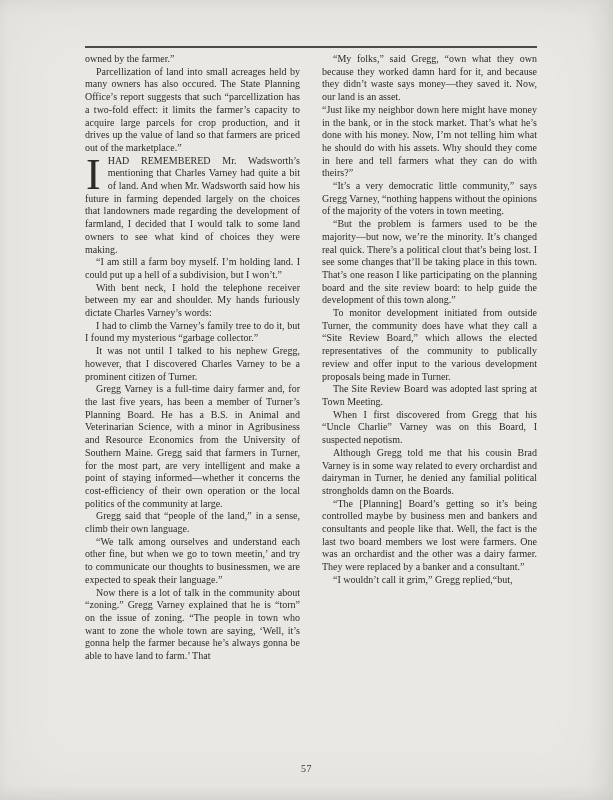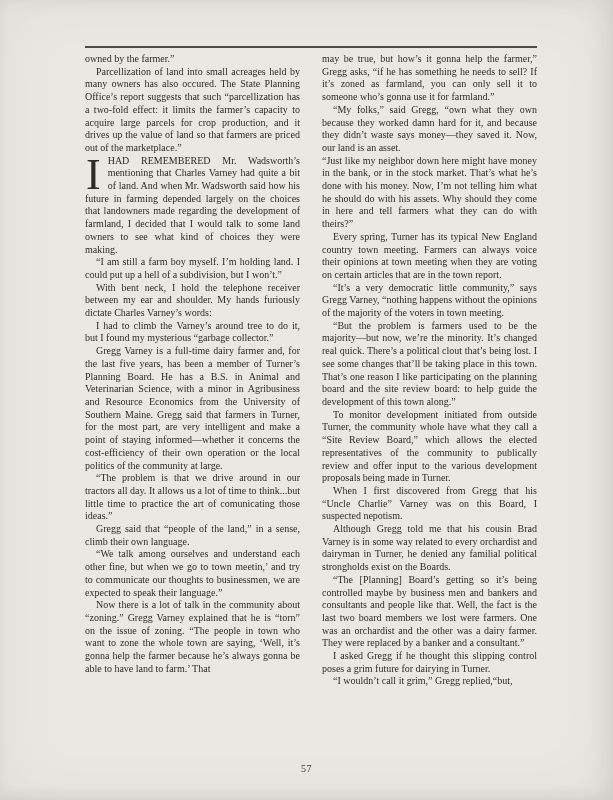--- a/index.html
+++ b/index.html
@@ -67,39 +67,37 @@
 
       <div class="col">
         <p class="noind">owned by the farmer.”</p>
         <p>Parcellization of land into small acreages held by many owners has also occured. The State Planning Office’s report suggests that such “parcellization has a two-fold effect: it limits the farmer’s capacity to acquire large parcels for crop production, and it drives up the value of land so that farmers are priced out of the marketplace.”</p>
         <p class="noind sec">
           <span class="dropcap">I</span>
           <span>HAD REMEMBERED Mr. Wadsworth’s mentioning that Charles Varney had quite a bit of land. And when Mr. Wadsworth said how his future in farming depended largely on the choices that landowners made regarding the development of farmland, I decided that I would talk to some land owners to see what kind of choices they were making.</span>
         </p>
         <p>“I am still a farm boy myself. I’m holding land. I could put up a hell of a subdivision, but I won’t.”</p>
         <p>With bent neck, I hold the telephone receiver between my ear and shoulder. My hands furiously dictate Charles Varney’s words:</p>
-        <p>I had to climb the Varney’s around tree to do it, but I found my mysterious “garbage collector.”</p>
+        <p>I had to climb the Varney’s family tree to do it, but I found my mysterious “garbage collector.”</p>
+        <p>It was not until I talked to his nephew Gregg, however, that I discovered Charles Varney to be a prominent citizen of Turner.</p>
         <p>Gregg Varney is a full-time dairy farmer and, for the last five years, has been a member of Turner’s Planning Board. He has a B.S. in Animal and Veterinarian Science, with a minor in Agribusiness and Resource Economics from the University of Southern Maine. Gregg said that farmers in Turner, for the most part, are very intelligent and make a point of staying informed—whether it concerns the cost-efficiency of their own operation or the local politics of the community at large.</p>
-        <p>“The problem is that we drive around in our tractors all day. It allows us a lot of time to think...but little time to practice the art of comunicating those ideas.”</p>
         <p>Gregg said that “people of the land,” in a sense, climb their own language.</p>
         <p>“We talk among ourselves and understand each other fine, but when we go to town meetin,’ and try to communicate our thoughts to businessmen, we are expected to speak their language.”</p>
         <p>Now there is a lot of talk in the community about “zoning.” Gregg Varney explained that he is “torn” on the issue of zoning. “The people in town who want to zone the whole town are saying, ‘Well, it’s gonna help the farmer because he’s always gonna be able to have land to farm.’ That</p>
       </div>
 
       <div class="col">
-        <p class="noind">may be true, but how’s it gonna help the farmer,” Gregg asks, “if he has something he needs to sell? If it’s zoned as farmland, you can only sell it to someone who’s gonna use it for farmland.”</p>
         <p>“My folks,” said Gregg, “own what they own because they worked damn hard for it, and because they didn’t waste says money—they saved it. Now, our land is an asset.</p>
         <p class="noind">“Just like my neighbor down here might have money in the bank, or in the stock market. That’s what he’s done with his money. Now, I’m not telling him what he should do with his assets. Why should they come in here and tell farmers what they can do with theirs?”</p>
-        <p>Every spring, Turner has its typical New England country town meeting. Farmers can always voice their opinions at town meeting when they are voting on certain articles that are in the town report.</p>
         <p>“It’s a very democratic little community,” says Gregg Varney, “nothing happens without the opinions of the majority of the voters in town meeting.</p>
         <p>“But the problem is farmers used to be the majority—but now, we’re the minority. It’s changed real quick. There’s a political clout that’s being lost. I see some changes that’ll be taking place in this town. That’s one reason I like participating on the planning board and the site review board: to help guide the development of this town along.”</p>
-        <p>To monitor development initiated from outside Turner, the community whole have what they call a “Site Review Board,” which allows the elected representatives of the community to publically review and offer input to the various development proposals being made in Turner.</p>
+        <p>To monitor development initiated from outside Turner, the community does have what they call a “Site Review Board,” which allows the elected representatives of the community to publically review and offer input to the various development proposals being made in Turner.</p>
+        <p>The Site Review Board was adopted last spring at Town Meeting.</p>
         <p>When I first discovered from Gregg that his “Uncle Charlie” Varney was on this Board, I suspected nepotism.</p>
-        <p>Although Gregg told me that his cousin Brad Varney is in some way related to every orchardist and dairyman in Turner, he denied any familial political strongholds exist on the Boards.</p>
+        <p>Although Gregg told me that his cousin Brad Varney is in some way related to every orchardist and dairyman in Turner, he denied any familial political strongholds damn on the Boards.</p>
         <p>“The [Planning] Board’s getting so it’s being controlled maybe by business men and bankers and consultants and people like that. Well, the fact is the last two board members we lost were farmers. One was an orchardist and the other was a dairy farmer. They were replaced by a banker and a consultant.”</p>
-        <p>I asked Gregg if he thought this slipping control poses a grim future for dairying in Turner.</p>
         <p>“I wouldn’t call it grim,” Gregg replied,“but,</p>
       </div>
 
     </div>
   </div>
   <div class="page-number">57</div>
 </div>
 
 </body></html>

